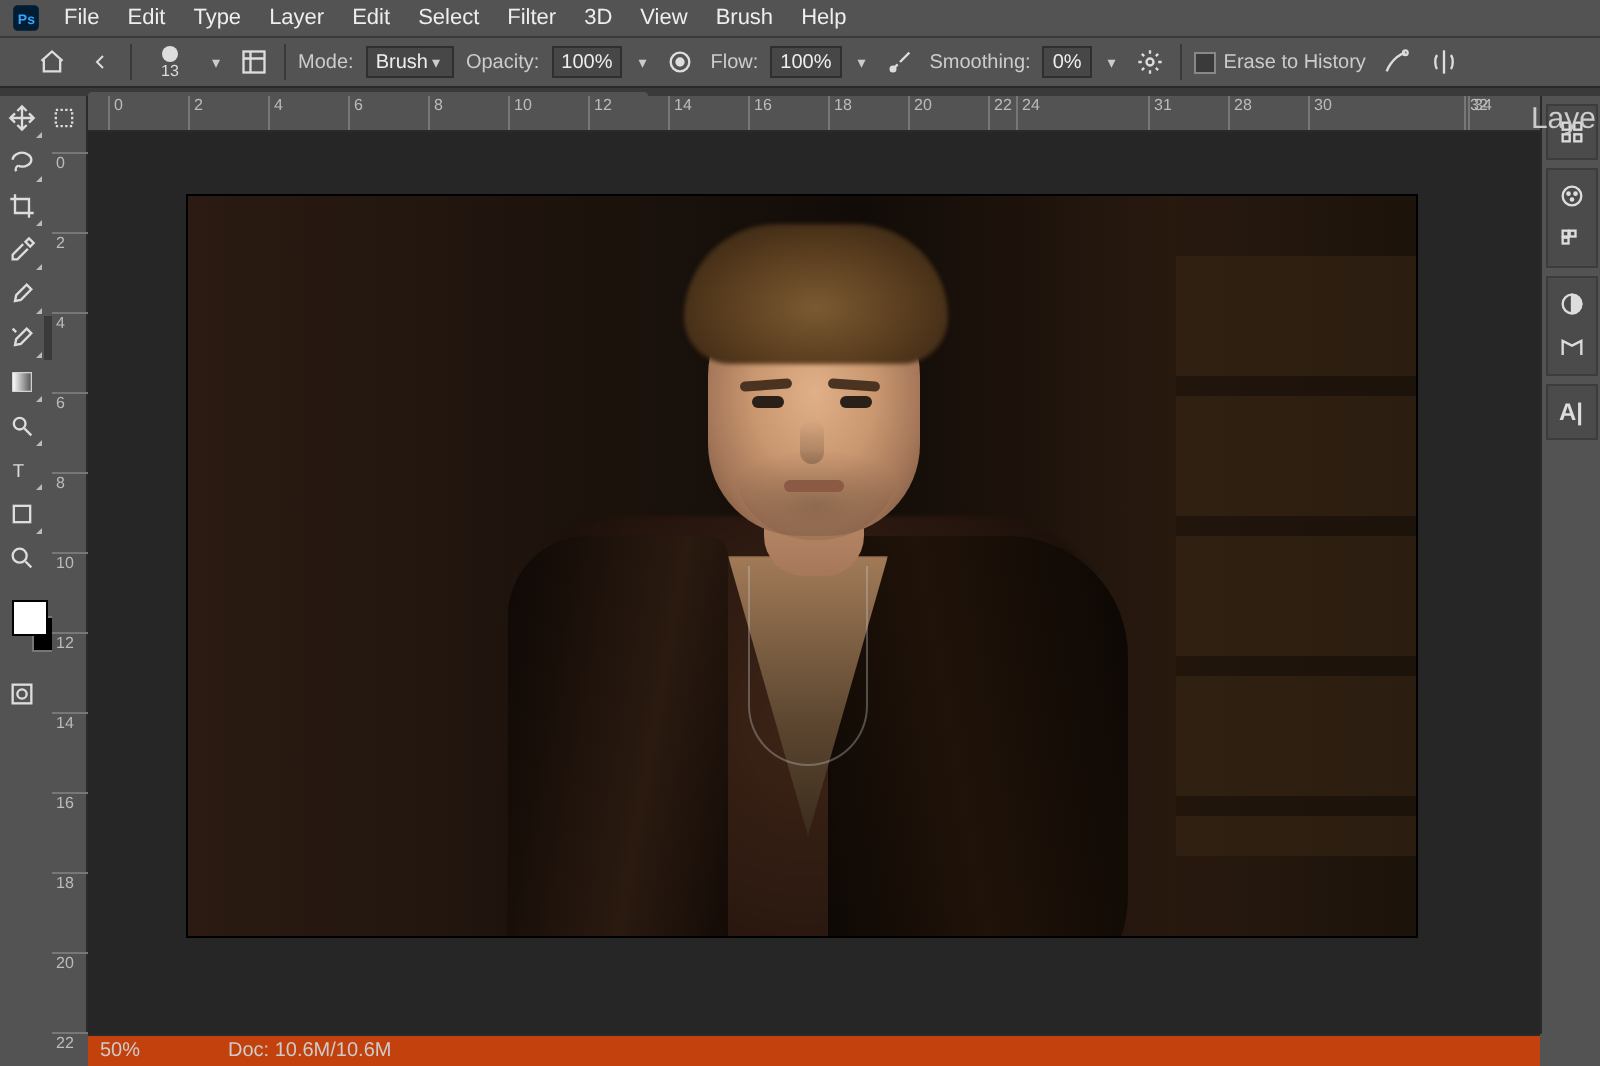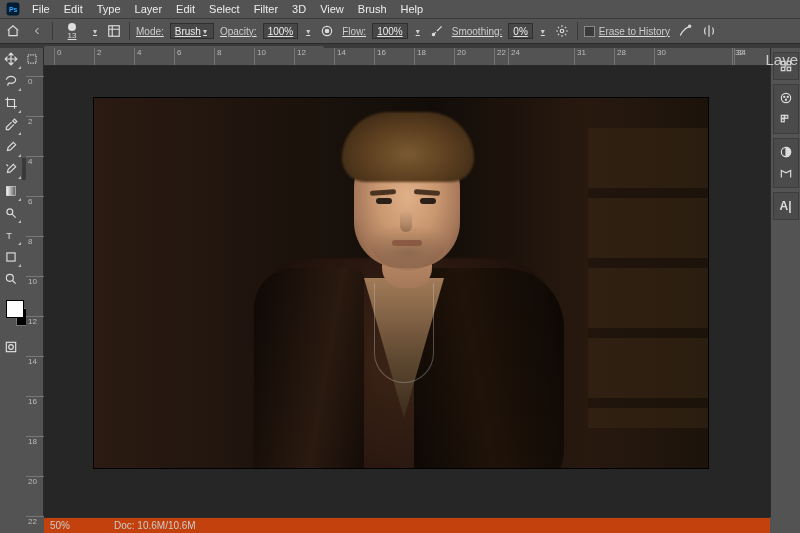--- a/index.html
+++ b/index.html
@@ -3,21 +3,21 @@
 <meta charset="utf-8">
 <style>
   * { box-sizing: border-box; margin: 0; padding: 0; font-family: "Segoe UI", Tahoma, sans-serif; user-select: none; }
   body { width: 800px; height: 533px; background: #535353; overflow: hidden; position: relative; color: #ddd; font-size: 11px; }
   
   .menubar { height: 18px; background: #535353; display: flex; align-items: center; padding: 0 4px; gap: 2px; }
   .menubar .logo { width: 18px; height: 14px; display: flex; align-items: center; justify-content: center; margin-right: 2px; }
   .menubar .logo svg { width: 14px; height: 14px; }
   .menubar .menu-item { padding: 2px 6px; font-size: 11px; color: #eee; }
   
-  .optbar { height: 26px; background: #535353; border-top: 1px solid #3a3a3a; border-bottom: 1px solid #2a2a2a; display: flex; align-items: center; padding: 0 4px; gap: 6px; text-decoration: underline; }
+  .optbar { height: 26px; background: #535353; border-top: 1px solid #3a3a3a; border-bottom: 1px solid #2a2a2a; display: flex; align-items: center; padding: 0 17px; gap: 6px; }
   .optbar .icon-btn { width: 18px; height: 18px; display: flex; align-items: center; justify-content: center; color: #ddd; }
   .optbar .sep { width: 1px; height: 18px; background: #3a3a3a; }
   .optbar .lbl { font-size: 10px; color: #ccc; }
   .optbar .field { height: 16px; background: #474747; border: 1px solid #2f2f2f; color: #eee; font-size: 10px; display: inline-flex; align-items: center; padding: 0 4px; }
   .optbar .chev { font-size: 8px; color: #ccc; padding: 0 2px; }
   .optbar .chk { width: 11px; height: 11px; border: 1px solid #888; background: #3a3a3a; display: inline-block; vertical-align: middle; margin-right: 4px; }
   
   .tabbar { height: 22px; background: #3a3a3a; display: flex; align-items: flex-end; padding-left: 44px; }
   .tab { height: 20px; background: #535353; color: #eee; font-size: 10px; padding: 3px 10px 0 10px; border-top-left-radius: 2px; border-top-right-radius: 2px; display: flex; align-items: center; gap: 6px; }
   .tab .close { font-size: 11px; color: #ccc; }

